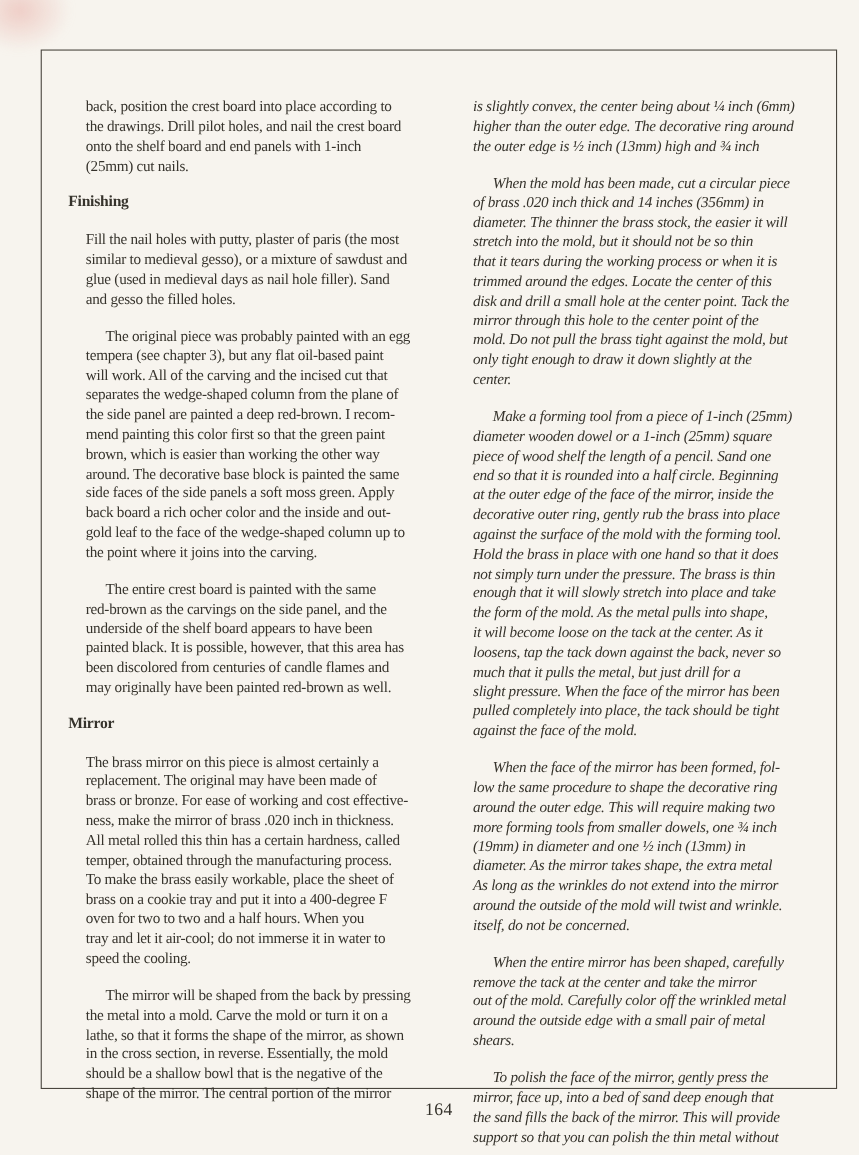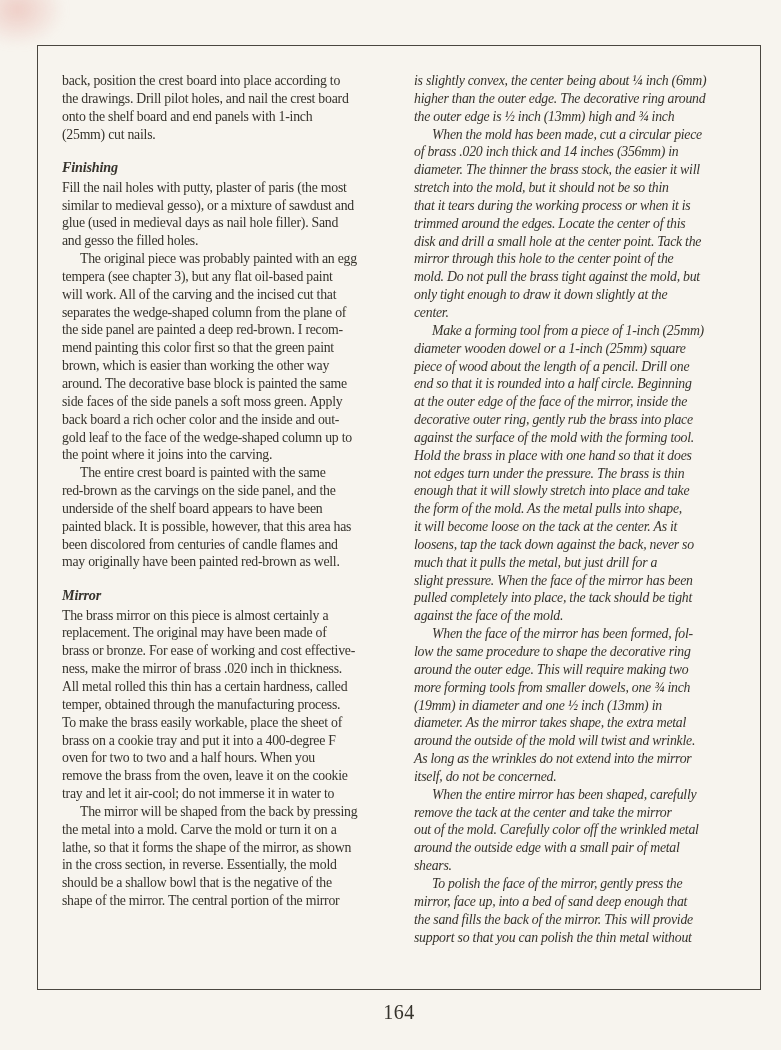--- a/index.html
+++ b/index.html
@@ -30,37 +30,36 @@
   .col {
     position: absolute;
     top: 72px;
     width: 330px;
     font-size: 13.8px;
     letter-spacing: -0.25px;
     line-height: 17.85px;
   }
   .col-left  { left: 62px; }
   .col-right { left: 414px; font-style: italic; }
-  .paragraph { margin: 0; }
+  .paragraph { margin: 16px; }
   .line { white-space: nowrap; height: 17.85px; }
   .line.first { padding-left: 18px; }
   .heading {
     margin: 15.5px 0 2px 0;
     font-size: 14.2px;
     font-weight: bold;
     letter-spacing: -0.2px;
     line-height: 17.85px;
-    font-style: italic;
   }
   .folio {
     position: absolute;
     left: 37px; top: 1001px;
     width: 724px;
     text-align: center;
-    font-size: 20px;
+    font-size: 16px;
     letter-spacing: 0.5px;
   }
 </style>
 </head>
 <body>
 
 <div class="page">
   <div class="corner-smudge"></div>
   <div class="frame"></div>
   <div class="col col-left" id="col-left">
@@ -103,22 +102,22 @@
       <div class="paragraph">
         <div class="line">The brass mirror on this piece is almost certainly a</div>
         <div class="line">replacement. The original may have been made of</div>
         <div class="line">brass or bronze. For ease of working and cost effective-</div>
         <div class="line">ness, make the mirror of brass .020 inch in thickness.</div>
         <div class="line">All metal rolled this thin has a certain hardness, called</div>
         <div class="line">temper, obtained through the manufacturing process.</div>
         <div class="line">To make the brass easily workable, place the sheet of</div>
         <div class="line">brass on a cookie tray and put it into a 400-degree F</div>
         <div class="line">oven for two to two and a half hours. When you</div>
-        <div class="line">remove the brass from the oven, leave it on the cookie</div>
         <div class="line">tray and let it air-cool; do not immerse it in water to</div>
+        <div class="line">speed the cooling.</div>
       </div>
       <div class="paragraph">
         <div class="line first">The mirror will be shaped from the back by pressing</div>
         <div class="line">the metal into a mold. Carve the mold or turn it on a</div>
         <div class="line">lathe, so that it forms the shape of the mirror, as shown</div>
         <div class="line">in the cross section, in reverse. Essentially, the mold</div>
         <div class="line">should be a shallow bowl that is the negative of the</div>
         <div class="line">shape of the mirror. The central portion of the mirror</div>
       </div>
     </div>
@@ -137,45 +136,45 @@
         <div class="line">trimmed around the edges. Locate the center of this</div>
         <div class="line">disk and drill a small hole at the center point. Tack the</div>
         <div class="line">mirror through this hole to the center point of the</div>
         <div class="line">mold. Do not pull the brass tight against the mold, but</div>
         <div class="line">only tight enough to draw it down slightly at the</div>
         <div class="line">center.</div>
       </div>
       <div class="paragraph">
         <div class="line first">Make a forming tool from a piece of 1-inch (25mm)</div>
         <div class="line">diameter wooden dowel or a 1-inch (25mm) square</div>
-        <div class="line">piece of wood about the length of a pencil. Drill one</div>
+        <div class="line">piece of wood shelf the length of a pencil. Sand one</div>
         <div class="line">end so that it is rounded into a half circle. Beginning</div>
         <div class="line">at the outer edge of the face of the mirror, inside the</div>
         <div class="line">decorative outer ring, gently rub the brass into place</div>
         <div class="line">against the surface of the mold with the forming tool.</div>
         <div class="line">Hold the brass in place with one hand so that it does</div>
-        <div class="line">not edges turn under the pressure. The brass is thin</div>
+        <div class="line">not simply turn under the pressure. The brass is thin</div>
         <div class="line">enough that it will slowly stretch into place and take</div>
         <div class="line">the form of the mold. As the metal pulls into shape,</div>
         <div class="line">it will become loose on the tack at the center. As it</div>
         <div class="line">loosens, tap the tack down against the back, never so</div>
         <div class="line">much that it pulls the metal, but just drill for a</div>
         <div class="line">slight pressure. When the face of the mirror has been</div>
         <div class="line">pulled completely into place, the tack should be tight</div>
         <div class="line">against the face of the mold.</div>
       </div>
       <div class="paragraph">
         <div class="line first">When the face of the mirror has been formed, fol-</div>
         <div class="line">low the same procedure to shape the decorative ring</div>
         <div class="line">around the outer edge. This will require making two</div>
         <div class="line">more forming tools from smaller dowels, one ¾ inch</div>
         <div class="line">(19mm) in diameter and one ½ inch (13mm) in</div>
         <div class="line">diameter. As the mirror takes shape, the extra metal</div>
+        <div class="line">As long as the wrinkles do not extend into the mirror</div>
         <div class="line">around the outside of the mold will twist and wrinkle.</div>
-        <div class="line">As long as the wrinkles do not extend into the mirror</div>
         <div class="line">itself, do not be concerned.</div>
       </div>
       <div class="paragraph">
         <div class="line first">When the entire mirror has been shaped, carefully</div>
         <div class="line">remove the tack at the center and take the mirror</div>
         <div class="line">out of the mold. Carefully color off the wrinkled metal</div>
         <div class="line">around the outside edge with a small pair of metal</div>
         <div class="line">shears.</div>
       </div>
       <div class="paragraph">

